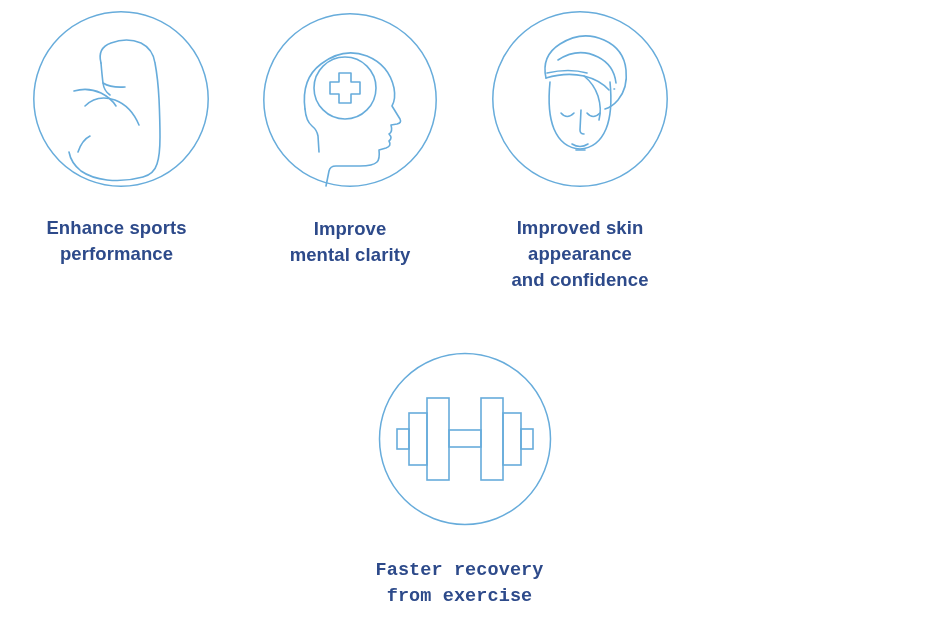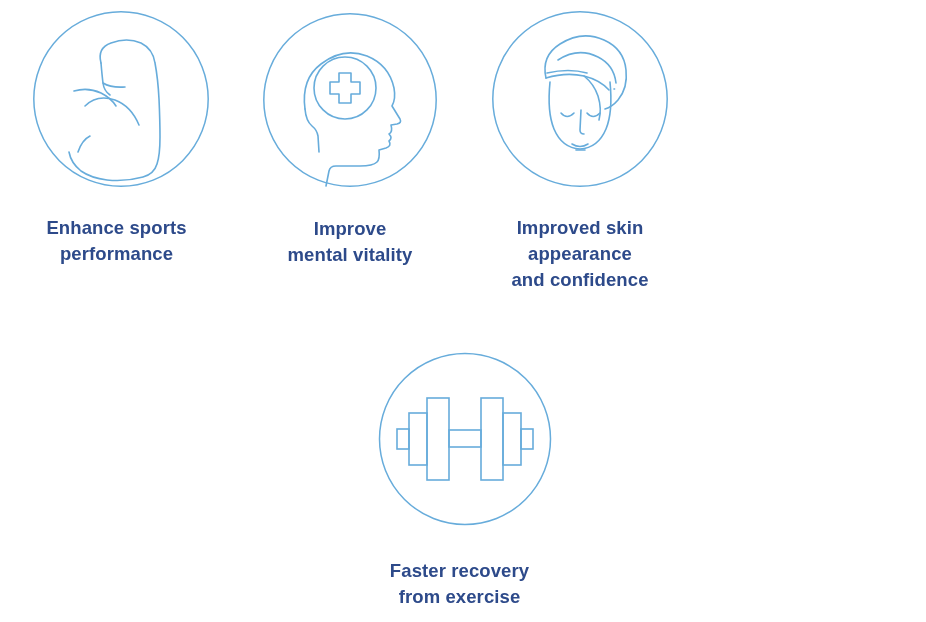--- a/index.html
+++ b/index.html
@@ -61,21 +61,21 @@
   .item-0 { left: 30px;  top: 10px;  width: 182px; }
   .item-1 { left: 261px; top: 11px;  width: 178px; }
   .item-2 { left: 490px; top: 10px;  width: 180px; }
   .item-3 { left: 720px; top: 11px;  width: 180px; }
   .item-4 { left: 376px; top: 350px; width: 178px; }
 
   .item-0 .benefit-label { margin-top: 27px; }
   .item-1 .benefit-label { margin-top: 27px; }
   .item-2 .benefit-label { margin-top: 27px; }
   .item-3 .benefit-label { margin-top: 27px; }
-  .item-4 .benefit-label { margin-top: 30px; width: 200px; margin-left: -11px; }
+  .item-4 .benefit-label { margin-top: 30px; width: 200px; margin-left: -11px; font-family: Liberation Mono, monospace; }
 
   .item-3 .benefit-label { width: 206px; margin-left: -13px; }
   .item-0 .benefit-label { width: 200px; margin-left: -9px; }
 </style>
 </head>
 <body>
 
 <div class="benefits-board">
 
   <div class="benefit-item item-0">
@@ -113,21 +113,21 @@
                  q1 9 -2 12 q-4 4 -17 4 l-24 0 q-6 0 -7 5 l-3 15"></path>
 
         <path d="M44 98 q1 12 7 17 q5 4 6 10 l1 16"></path>
 
         <circle cx="84" cy="77" r="31"></circle>
 
         <path d="M78 62 h12 v9 h9 v12 h-9 v9 h-12 v-9 h-9 v-12 h9 z"></path>
       </svg>
     </div>
     <div class="benefit-label">Improve
-mental vitality</div>
+mental clarity</div>
   </div>
 
   <div class="benefit-item item-2">
     <div class="icon-circle">
       <svg viewBox="0 0 178 178" xmlns="http://www.w3.org/2000/svg" fill="none" stroke="#67acdb" stroke-width="1.6" stroke-linecap="round" stroke-linejoin="round">
         <circle cx="89" cy="89" r="87.2" stroke-width="1.5"></circle>
 
         <path d="M59 72 q-3 30 4 47 q8 19 26 20 q18 -1 26 -20
                  q7 -17 4 -47"></path>
 

